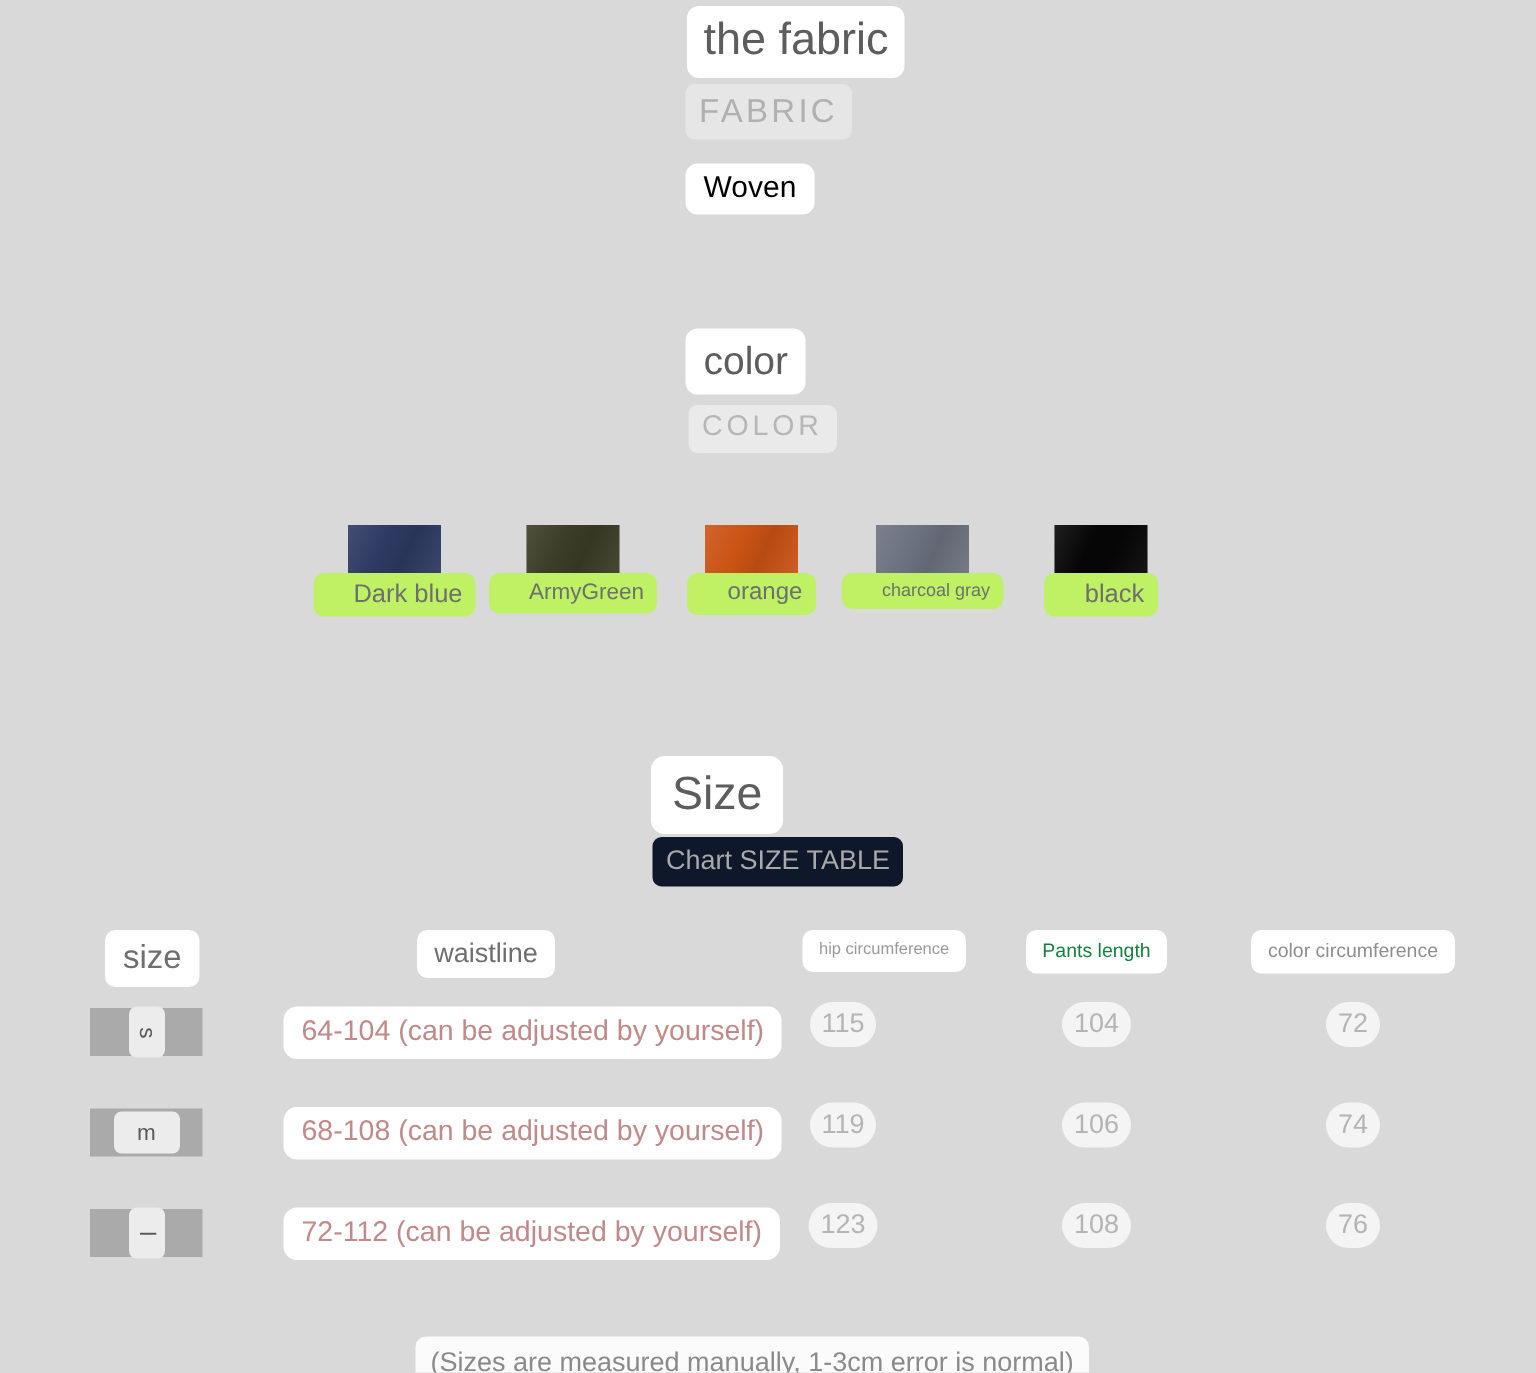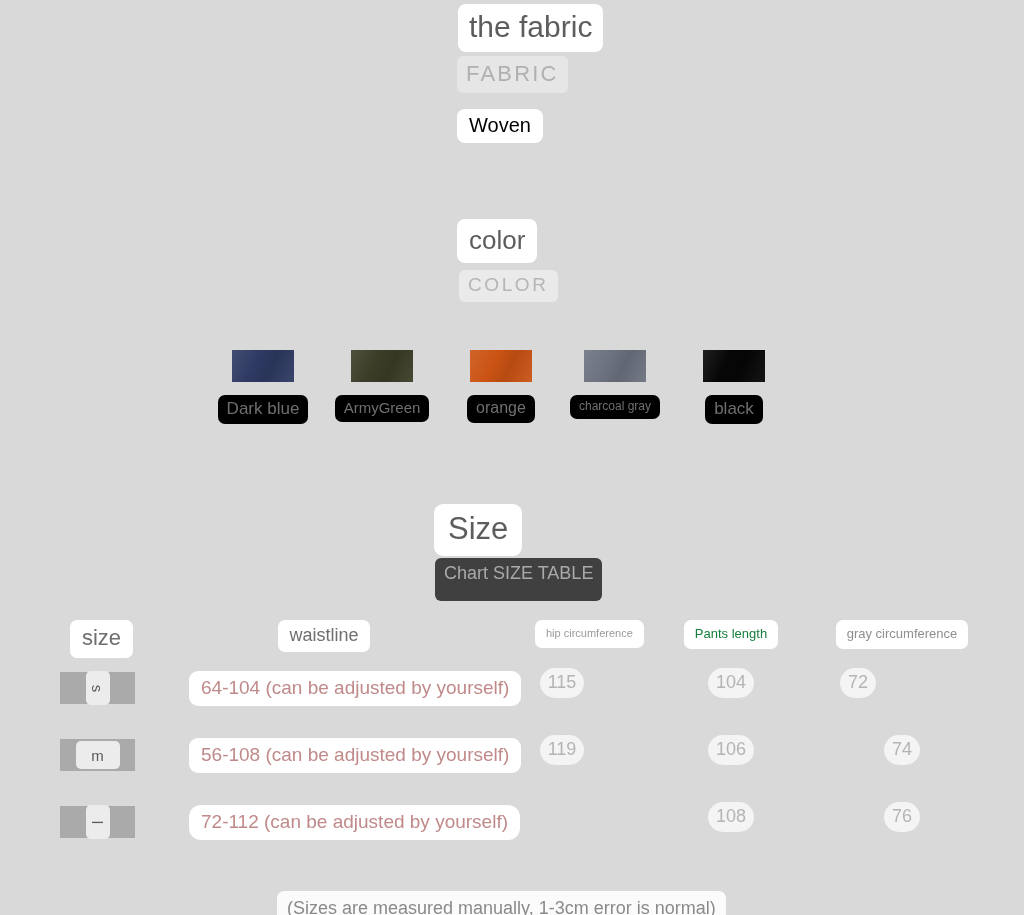--- a/index.html
+++ b/index.html
@@ -105,46 +105,45 @@
   }
   .swatch-box::after{
     content:"";
     position:absolute; inset:0;
     background:
       linear-gradient(115deg, rgba(255,255,255,.10) 0%, rgba(255,255,255,0) 38%,
                       rgba(0,0,0,.10) 62%, rgba(255,255,255,.06) 100%);
     pointer-events:none;
   }
   .swatch-label {
-    margin-top: 13px;
     display: inline-block;
     border-radius: 7px;
-    padding: 5px 9px 7px 9px;
-    background: #000000;
+    padding: 5px 9px 7px 27px;
+    background: #bef264;
     color: #6f6f6f;
     white-space: nowrap;
     line-height: 1;
   }
 
   
   .size-title {
     position: absolute;
     left: 434px; top: 504px;
     padding: 9px 14px 12px 14px;
     font-size: 31px;
     color: #5d5d5d;
     border-radius: 9px;
   }
   .size-sub {
     position: absolute;
     left: 435px; top: 558px;
-    padding: 5px 9px 17px 9px;
+    padding: 5px 9px 7px 9px;
     font-size: 18px;
     color: #a9a9a9;
-    background: #404040;
+    background: #0f172a;
     border-radius: 6px;
   }
 
   
   .table { position: absolute; left: 0; top: 620px; width: 1024px; }
 
   .trow { position: relative; width: 1024px; }
   .cell {
     position: absolute;
     top: 0;
@@ -277,56 +276,56 @@
         <div class="cell hdr-waist" style="left:244px;width:160px;">
           <span class="box">waistline</span>
         </div>
         <div class="cell hdr-hip" style="left:487px;width:150px;">
           <span class="box">hip circumference</span>
         </div>
         <div class="cell hdr-pants" style="left:660px;width:142px;">
           <span class="box">Pants length</span>
         </div>
         <div class="cell hdr-thigh" style="left:828px;width:148px;">
-          <span class="box">gray circumference</span>
+          <span class="box">color circumference</span>
         </div>
       </div>
 
       <div class="trow" style="height:67px;">
         <div class="cell" style="left:60px;width:75px;top:6px;">
           <span class="sizekey">
             <span class="tile rot">
               <span>s</span>
             </span>
           </span>
         </div>
         <div class="cell waist" style="left:189px;width:290px;top:5px;">
           <span class="box" style="color: rgb(192, 138, 138);">64-104 (can be adjusted by yourself)</span>
         </div>
         <div class="cell num" style="left:487px;width:150px;top:2px;">
           <span class="box">115</span>
         </div>
         <div class="cell num" style="left:660px;width:142px;top:2px;">
           <span class="box">104</span>
         </div>
-        <div class="cell num" style="left:784px;width:148px;top:2px;">
+        <div class="cell num" style="left:828px;width:148px;top:2px;">
           <span class="box">72</span>
         </div>
       </div>
 
       <div class="trow" style="height:67px;">
         <div class="cell" style="left:60px;width:75px;top:6px;">
           <span class="sizekey">
             <span class="tile m">
               <span>m</span>
             </span>
           </span>
         </div>
         <div class="cell waist" style="left:189px;width:290px;top:5px;">
-          <span class="box" style="color: rgb(192, 138, 138);">56-108 (can be adjusted by yourself)</span>
+          <span class="box" style="color: rgb(192, 138, 138);">68-108 (can be adjusted by yourself)</span>
         </div>
         <div class="cell num" style="left:487px;width:150px;top:2px;">
           <span class="box">119</span>
         </div>
         <div class="cell num" style="left:660px;width:142px;top:2px;">
           <span class="box">106</span>
         </div>
         <div class="cell num" style="left:828px;width:148px;top:2px;">
           <span class="box">74</span>
         </div>
@@ -334,21 +333,24 @@
 
       <div class="trow" style="height:67px;">
         <div class="cell" style="left:60px;width:75px;top:6px;">
           <span class="sizekey">
             <span class="tile rot">
               <span>l</span>
             </span>
           </span>
         </div>
         <div class="cell waist" style="left:189px;width:290px;top:5px;">
-          <span class="box" style="color: rgb(192, 138, 138); border-radius: 12px;">72-112 (can be adjusted by yourself)</span>
+          <span class="box" style="color: rgb(192, 138, 138);">72-112 (can be adjusted by yourself)</span>
+        </div>
+        <div class="cell num" style="left:487px;width:150px;top:2px;">
+          <span class="box">123</span>
         </div>
         <div class="cell num" style="left:660px;width:142px;top:2px;">
           <span class="box">108</span>
         </div>
         <div class="cell num" style="left:828px;width:148px;top:2px;">
           <span class="box">76</span>
         </div>
       </div>
 
     </div>

